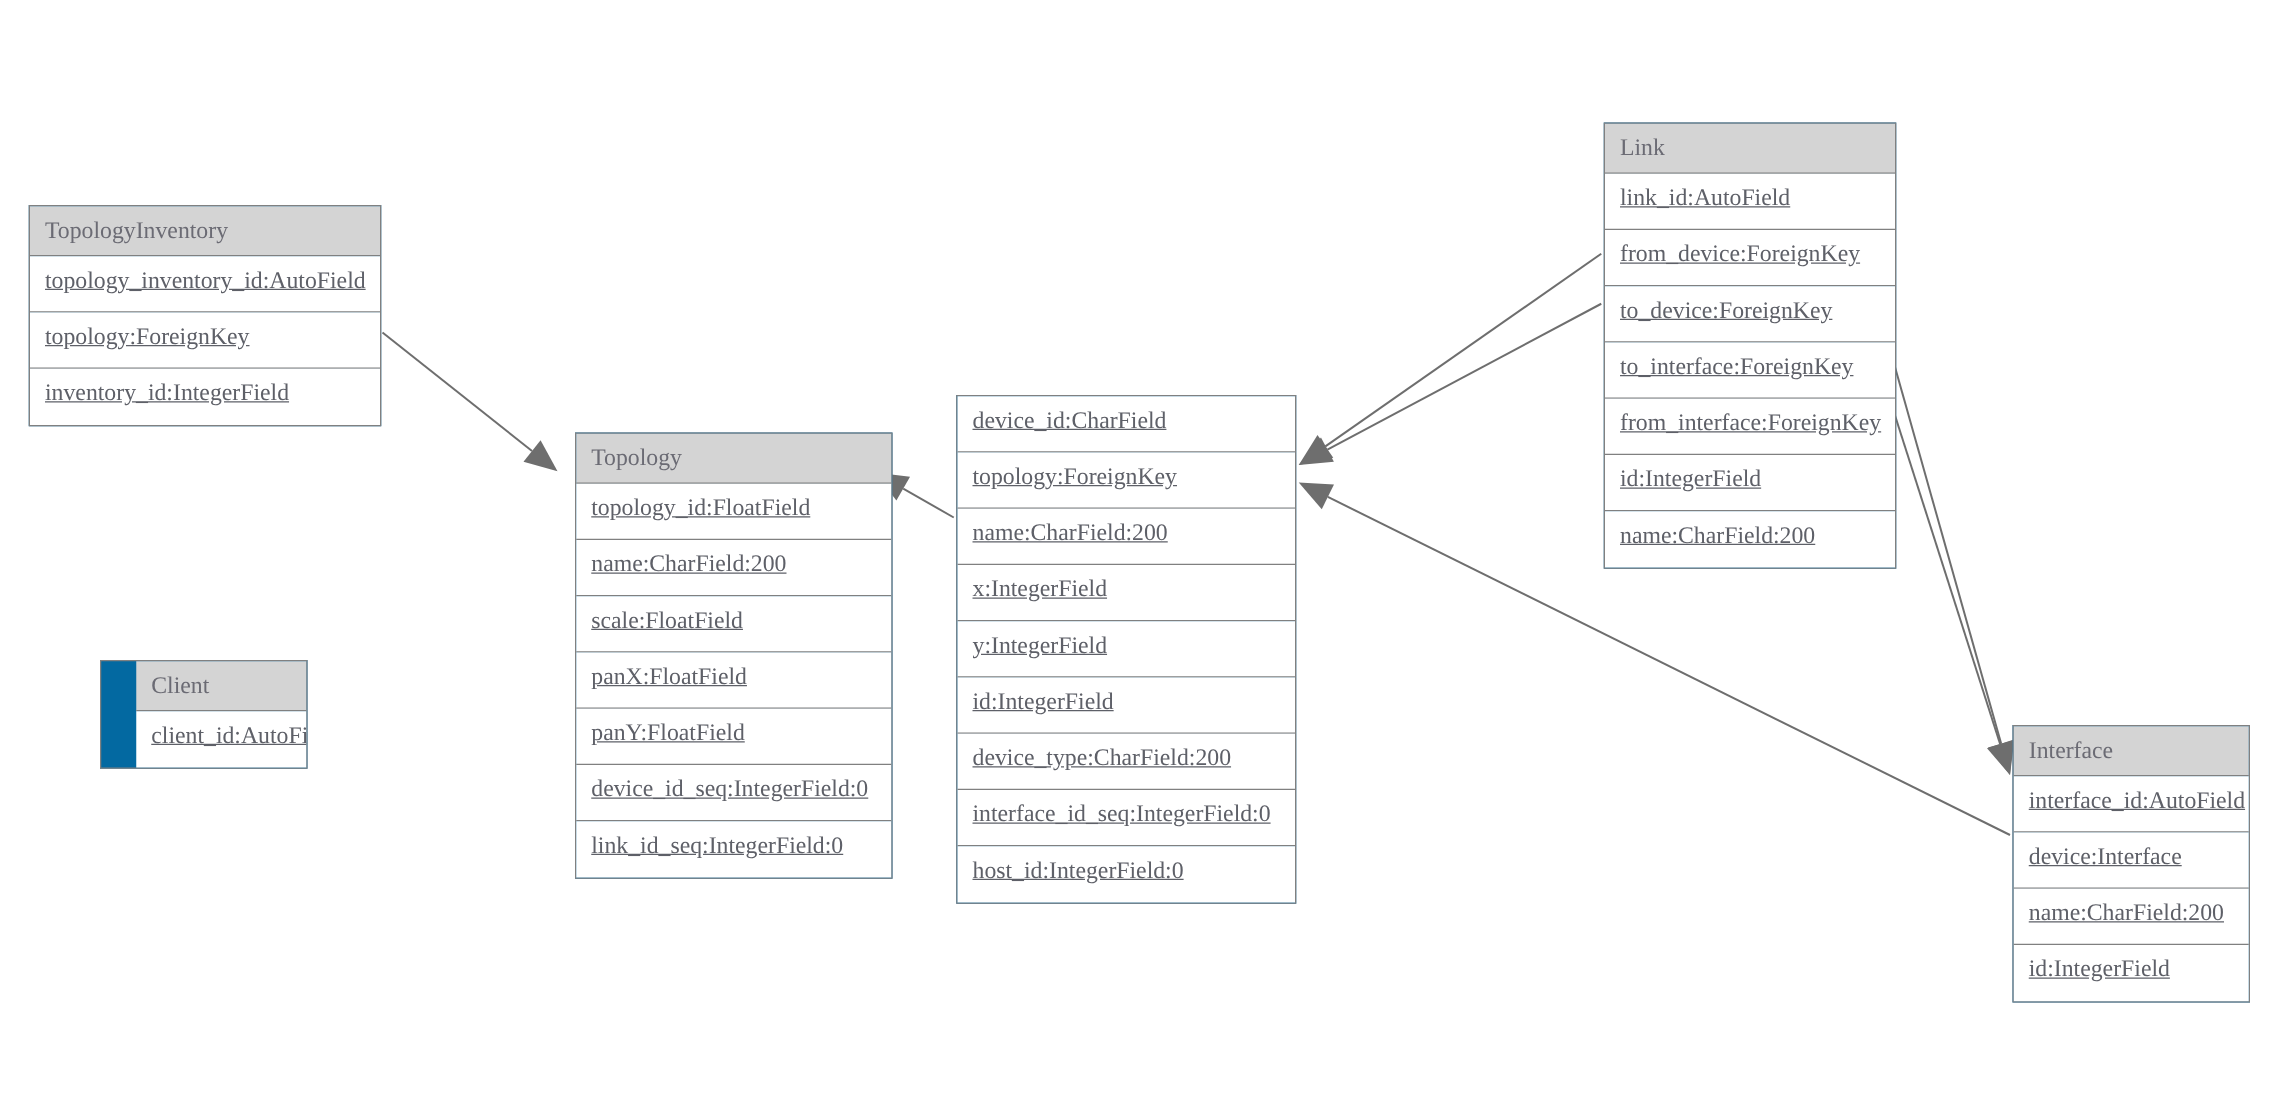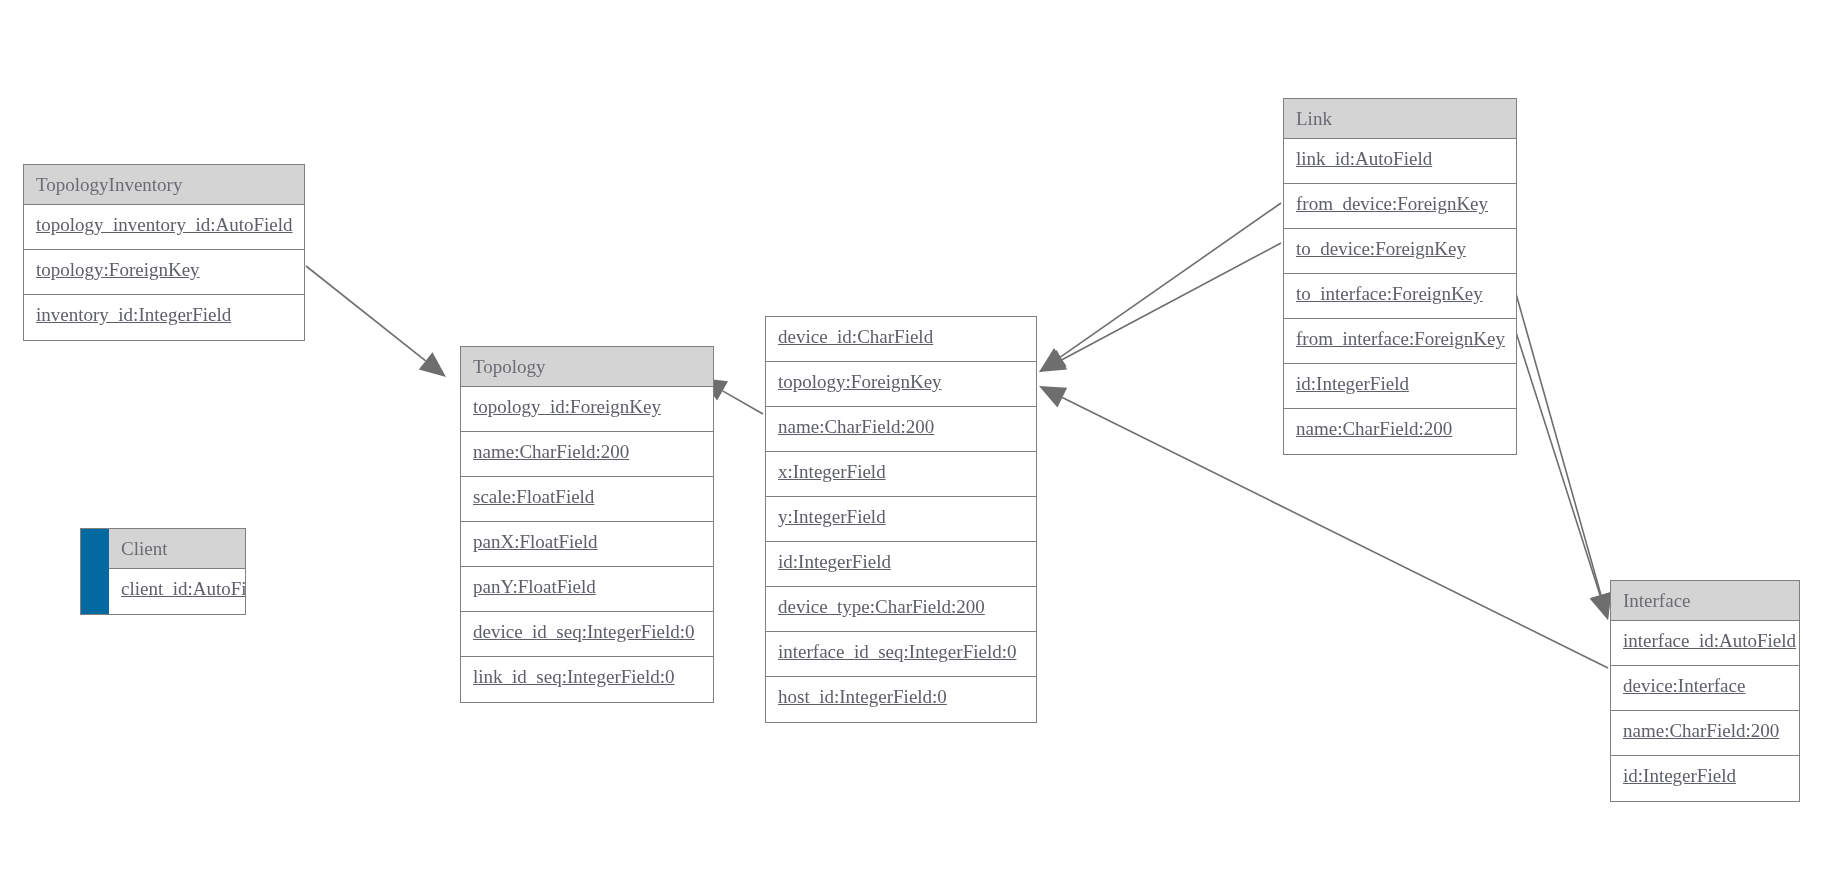--- a/index.html
+++ b/index.html
@@ -101,21 +101,21 @@
         <div class="klass-row">topology_inventory_id:AutoField</div>
         <div class="klass-row">topology:ForeignKey</div>
         <div class="klass-row">inventory_id:IntegerField</div>
       </div>
       <div class="klass" style="left: 80px; top: 528px; width: 166px; padding-left: 28px;">
         <div class="klass-title">Client</div>
         <div class="klass-row">client_id:AutoField</div>
       </div>
       <div class="klass" style="left: 460px; top: 318px; width: 254px; margin-top: 28px;">
         <div class="klass-title">Topology</div>
-        <div class="klass-row">topology_id:ForeignKey</div>
+        <div class="klass-row">topology_id:FloatField</div>
         <div class="klass-row">name:CharField:200</div>
         <div class="klass-row">scale:FloatField</div>
         <div class="klass-row">panX:FloatField</div>
         <div class="klass-row">panY:FloatField</div>
         <div class="klass-row">device_id_seq:IntegerField:0</div>
         <div class="klass-row">link_id_seq:IntegerField:0</div>
       </div>
       <div class="klass" style="left: 765px; top: 316px; width: 272px;">
         <div class="klass-row">device_id:CharField</div>
         <div class="klass-row">topology:ForeignKey</div>

